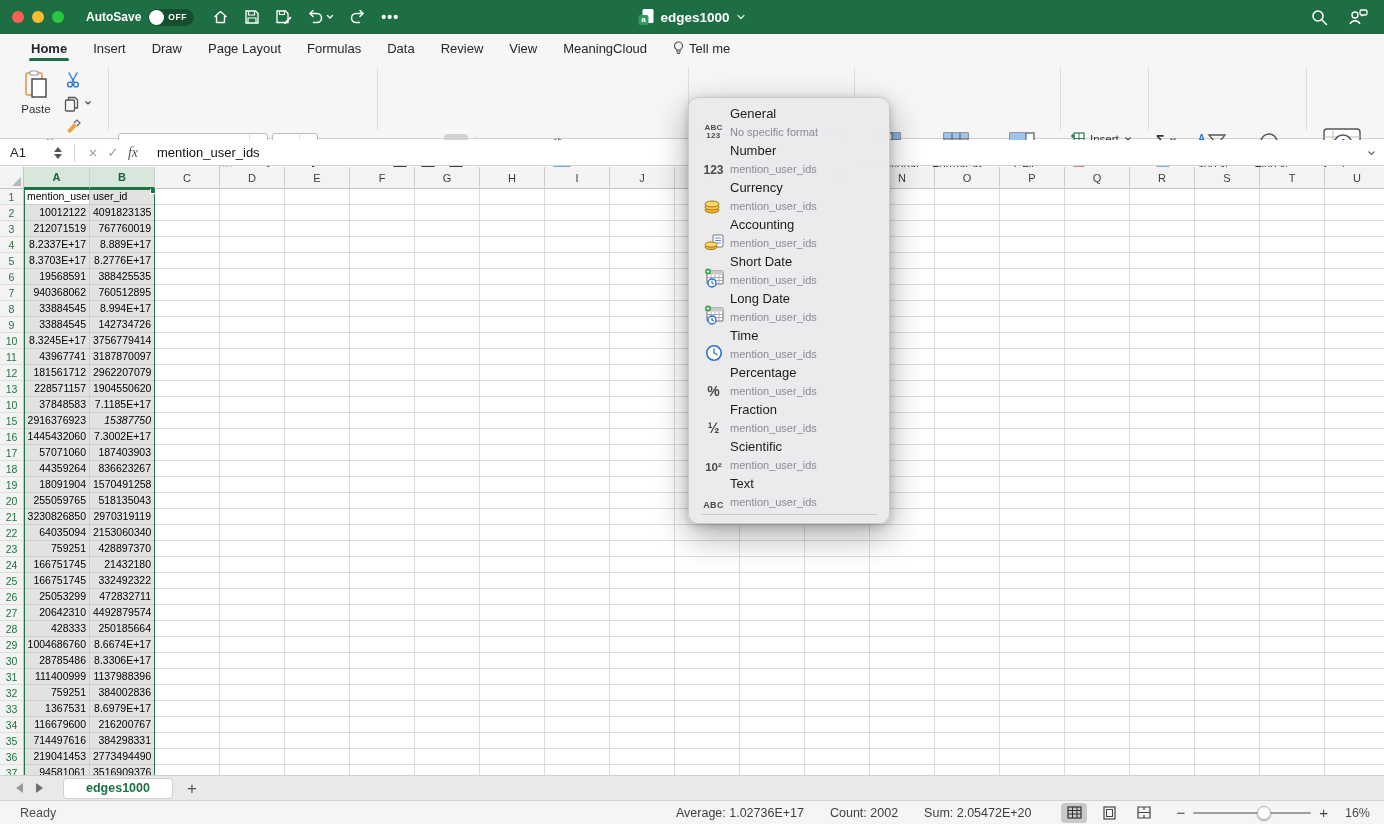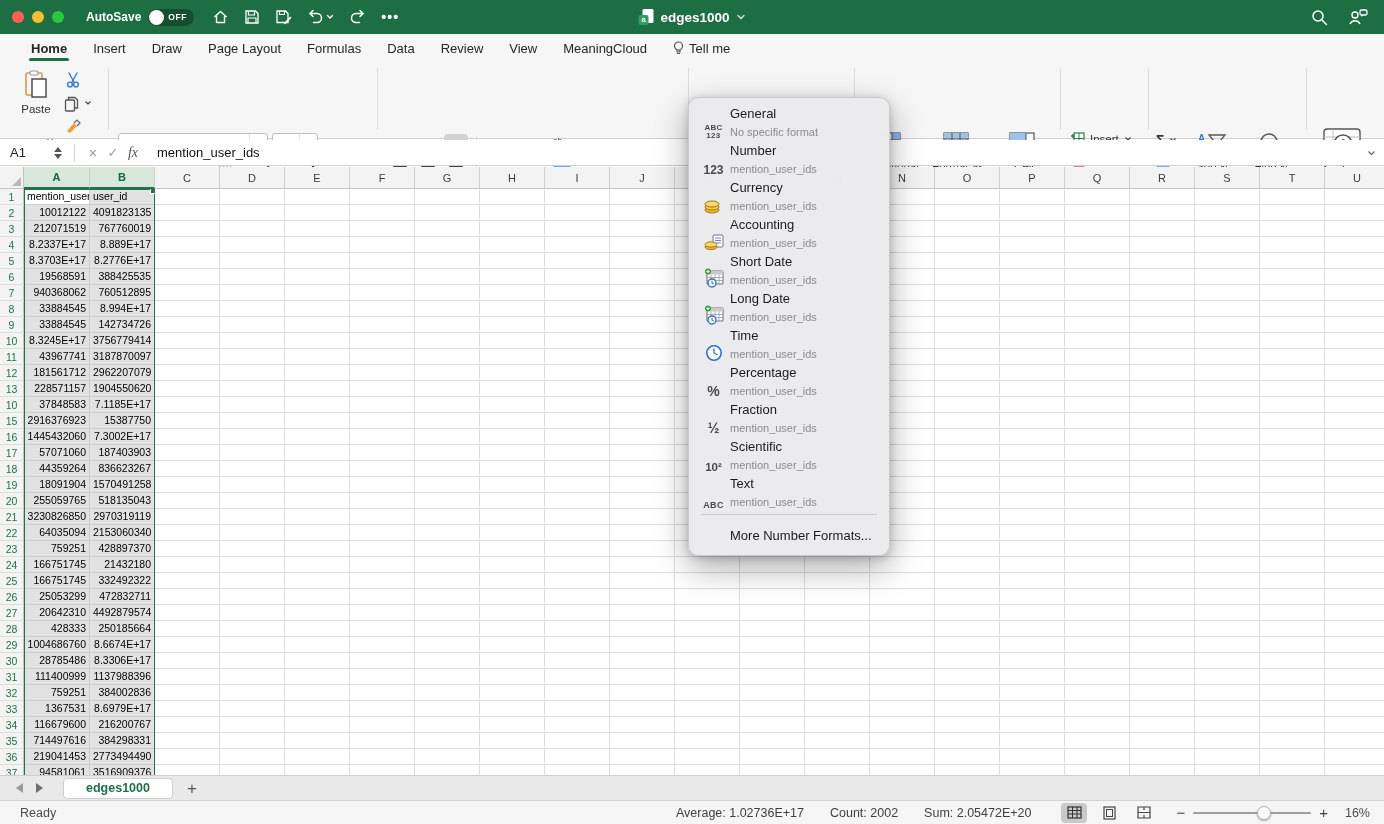--- a/index.html
+++ b/index.html
@@ -959,21 +959,21 @@
           <div class="cell" style="width: 65px;"></div>
           <div class="cell" style="width: 65px;"></div>
           <div class="cell" style="width: 65px;"></div>
           <div class="cell" style="width: 65px;"></div>
           <div class="cell" style="width: 65px;"></div>
           <div class="cell" style="width: 65px;"></div>
         </div>
         <div class="g-row">
           <div class="rownum">15</div>
           <div class="cell sel" style="width: 66px;">2916376923</div>
-          <div class="cell sel" style="width: 65px;">15387750</div>
+          <div class="cell sel" style="width: 65px; font-style: italic;">15387750</div>
           <div class="cell" style="width: 65px;"></div>
           <div class="cell" style="width: 65px;"></div>
           <div class="cell" style="width: 65px;"></div>
           <div class="cell" style="width: 65px;"></div>
           <div class="cell" style="width: 65px;"></div>
           <div class="cell" style="width: 65px;"></div>
           <div class="cell" style="width: 65px;"></div>
           <div class="cell" style="width: 65px;"></div>
           <div class="cell" style="width: 65px;"></div>
           <div class="cell" style="width: 65px;"></div>
@@ -1612,21 +1612,20 @@
           <span class="mi-text"><span class="mi-title">Scientific</span><br><span class="mi-sub">mention_user_ids</span></span>
         </div>
         <div class="mi">
           <span class="mi-ico">
             <span class="mi-abcsm">ABC</span>
           </span>
           <span class="mi-text"><span class="mi-title">Text</span><br><span class="mi-sub">mention_user_ids</span></span>
         </div>
       </div>
     <div class="menu-divider"></div>
-    <div class="menu-footer">More Number Formats...</div>
   </div>
 
   <div class="sheetbar">
     <div class="nav-arrows">
       <span class="arr l"></span>
       <span class="arr r"></span>
     </div>
     <div class="stab">edges1000</div>
     <span class="addsheet">+</span>
   </div>

